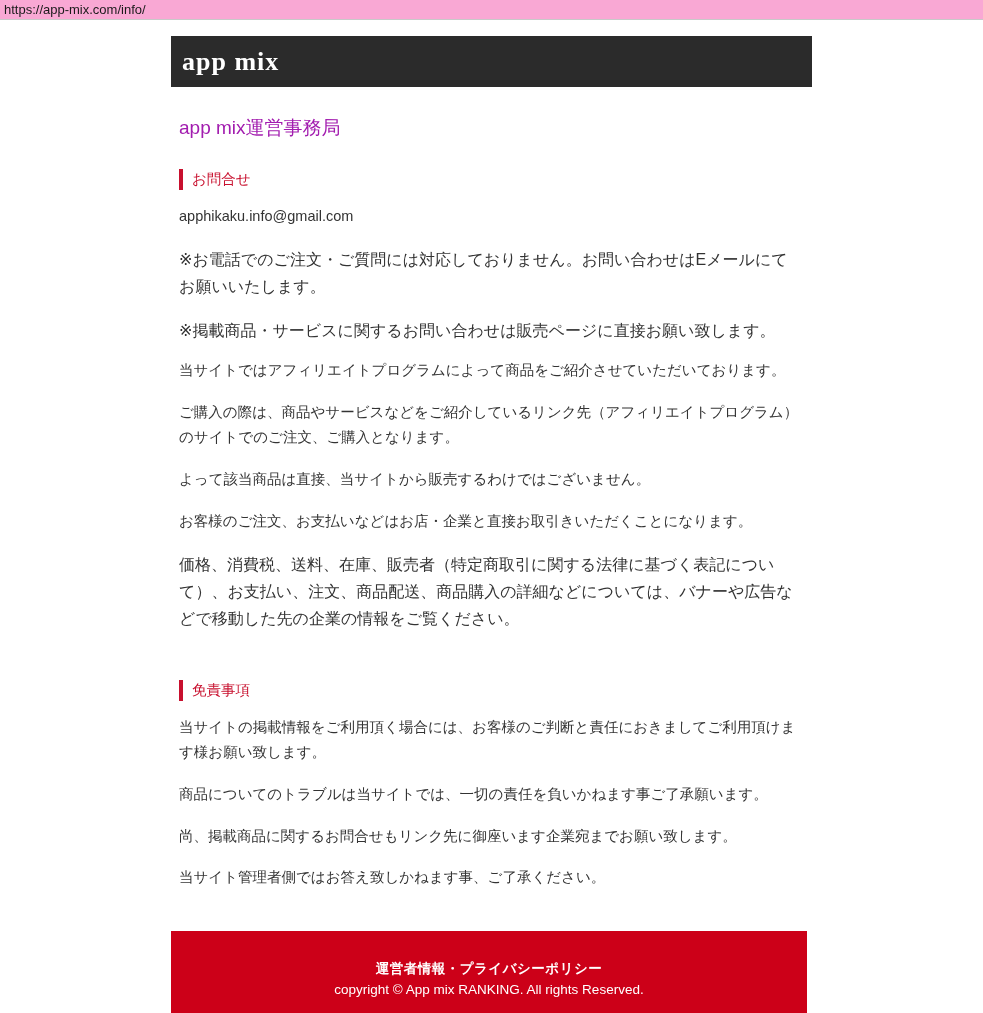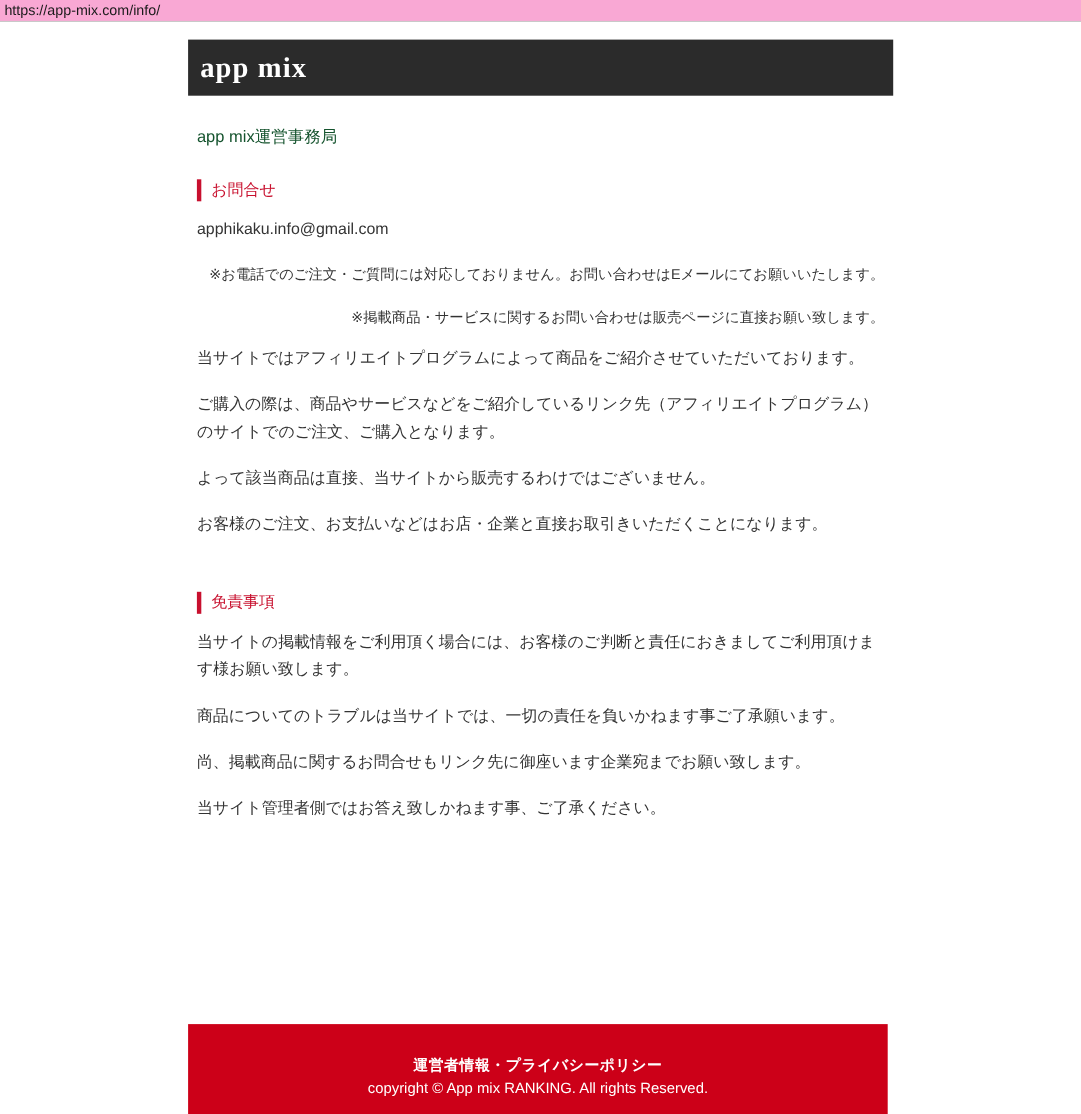--- a/index.html
+++ b/index.html
@@ -63,22 +63,22 @@
     letter-spacing: 1px;
     margin-left: 11px;
   }
 
   
   .body-area {
     padding: 0 8px 0 8px;
   }
 
   .lead {
-    font-size: 15px;
-    color: #14532d;
+    font-size: 19px;
+    color: #a21caf;
     margin: 26px 0 0 0;
     line-height: 1.6;
   }
 
   h2.section {
     font-size: 14.5px;
     font-weight: normal;
     color: #c8102e;
     margin: 26px 0 0 0;
     padding-left: 9px;
@@ -89,23 +89,22 @@
     margin-top: 48px;
   }
 
   p.para {
     font-size: 14.5px;
     line-height: 1.72;
     color: #333;
     margin: 17px 0 0 0;
   }
   p.para.small {
-    font-size: 13px;
+    font-size: 16px;
     line-height: 1.7;
-    text-align: right;
   }
   p.first-after-head {
     margin-top: 14px;
   }
 
   
   .site-footer {
     position: absolute;
     left: 171px;
     top: 895px;
@@ -154,20 +153,21 @@
       <p class="para first-after-head">
         <span class="mail">apphikaku.info@gmail.com</span>
       </p>
       <p class="para small">※お電話でのご注文・ご質問には対応しておりません。お問い合わせはEメールにてお願いいたします。</p>
       <p class="para small">※掲載商品・サービスに関するお問い合わせは販売ページに直接お願い致します。</p>
 
       <p class="para first-after-head">当サイトではアフィリエイトプログラムによって商品をご紹介させていただいております。</p>
       <p class="para">ご購入の際は、商品やサービスなどをご紹介しているリンク先（アフィリエイトプログラム）のサイトでのご注文、ご購入となります。</p>
       <p class="para">よって該当商品は直接、当サイトから販売するわけではございません。</p>
       <p class="para">お客様のご注文、お支払いなどはお店・企業と直接お取引きいただくことになります。</p>
+      <p class="para small">価格、消費税、送料、在庫、販売者（特定商取引に関する法律に基づく表記について）、お支払い、注文、商品配送、商品購入の詳細などについては、バナーや広告などで移動した先の企業の情報をご覧ください。</p>
 
       <h2 class="section spaced">免責事項</h2>
       <p class="para first-after-head">当サイトの掲載情報をご利用頂く場合には、お客様のご判断と責任におきましてご利用頂けます様お願い致します。</p>
       <p class="para">商品についてのトラブルは当サイトでは、一切の責任を負いかねます事ご了承願います。</p>
       <p class="para">尚、掲載商品に関するお問合せもリンク先に御座います企業宛までお願い致します。</p>
       <p class="para">当サイト管理者側ではお答え致しかねます事、ご了承ください。</p>
 
     </div>
   </div>
 

